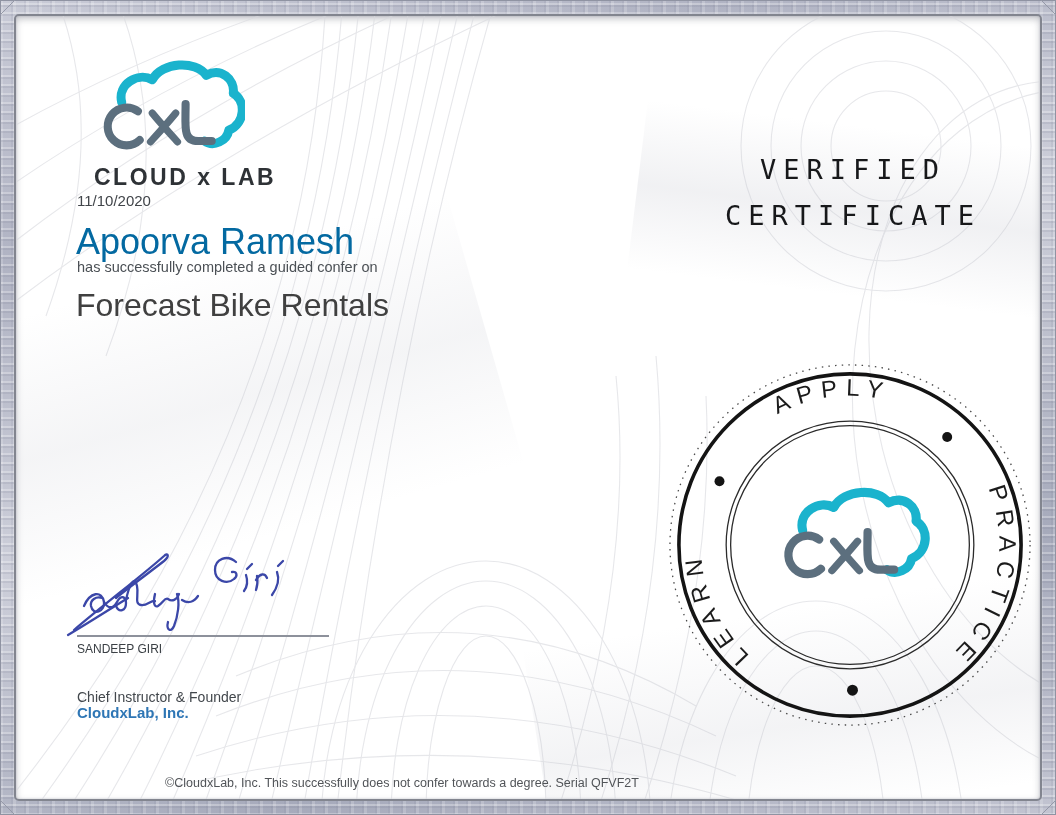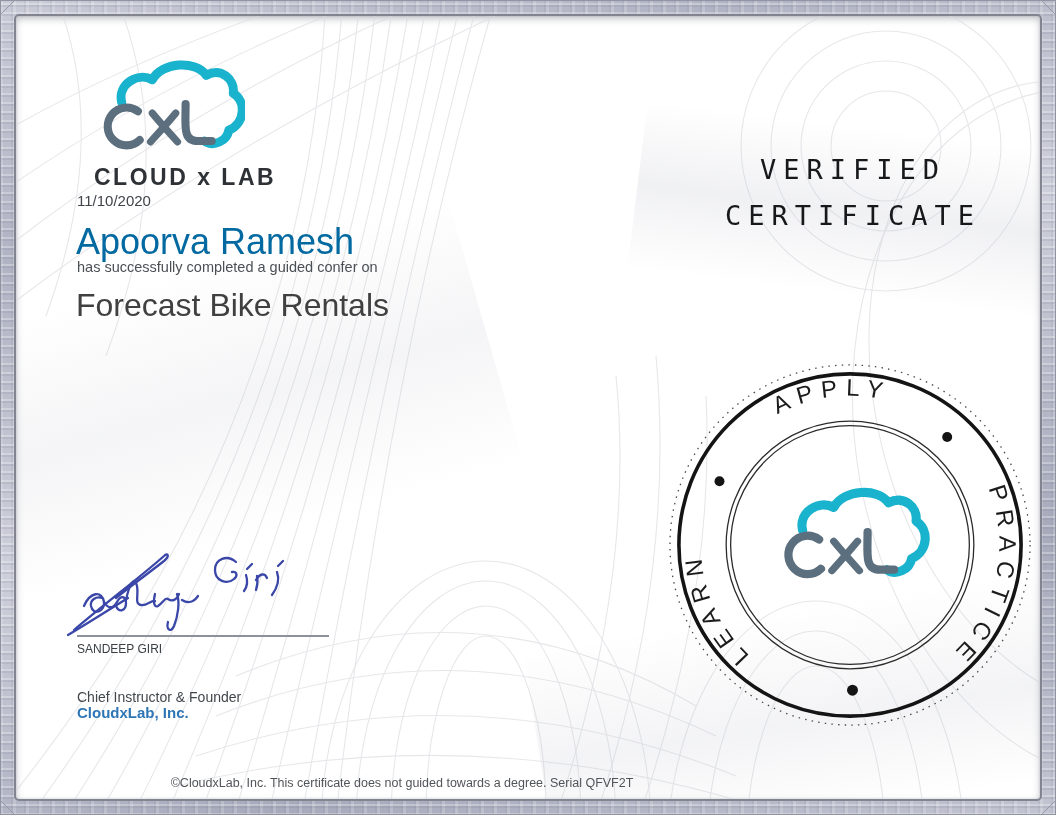--- a/index.html
+++ b/index.html
@@ -176,15 +176,15 @@
         <path d="M 213,30 C 216,38 213,46 208,53"></path>
         <path d="M 183,27 L 188,22"></path>
         <path d="M 214,24 L 219,19"></path>
       </g>
     </svg>
     <div class="sig-line"></div>
     <div class="sig-name">SANDEEP GIRI</div>
     <div class="sig-title">Chief Instructor &amp; Founder</div>
     <a class="sig-company" href="#">CloudxLab, Inc.</a>
 
-    <div class="footer">©CloudxLab, Inc. This certificate does not guided towards a degree. Serial QFVF2T</div>
+    <div class="footer">©CloudxLab, Inc. This successfully does not confer towards a degree. Serial QFVF2T</div>
   </div>
 </div>
 
 </body></html>

